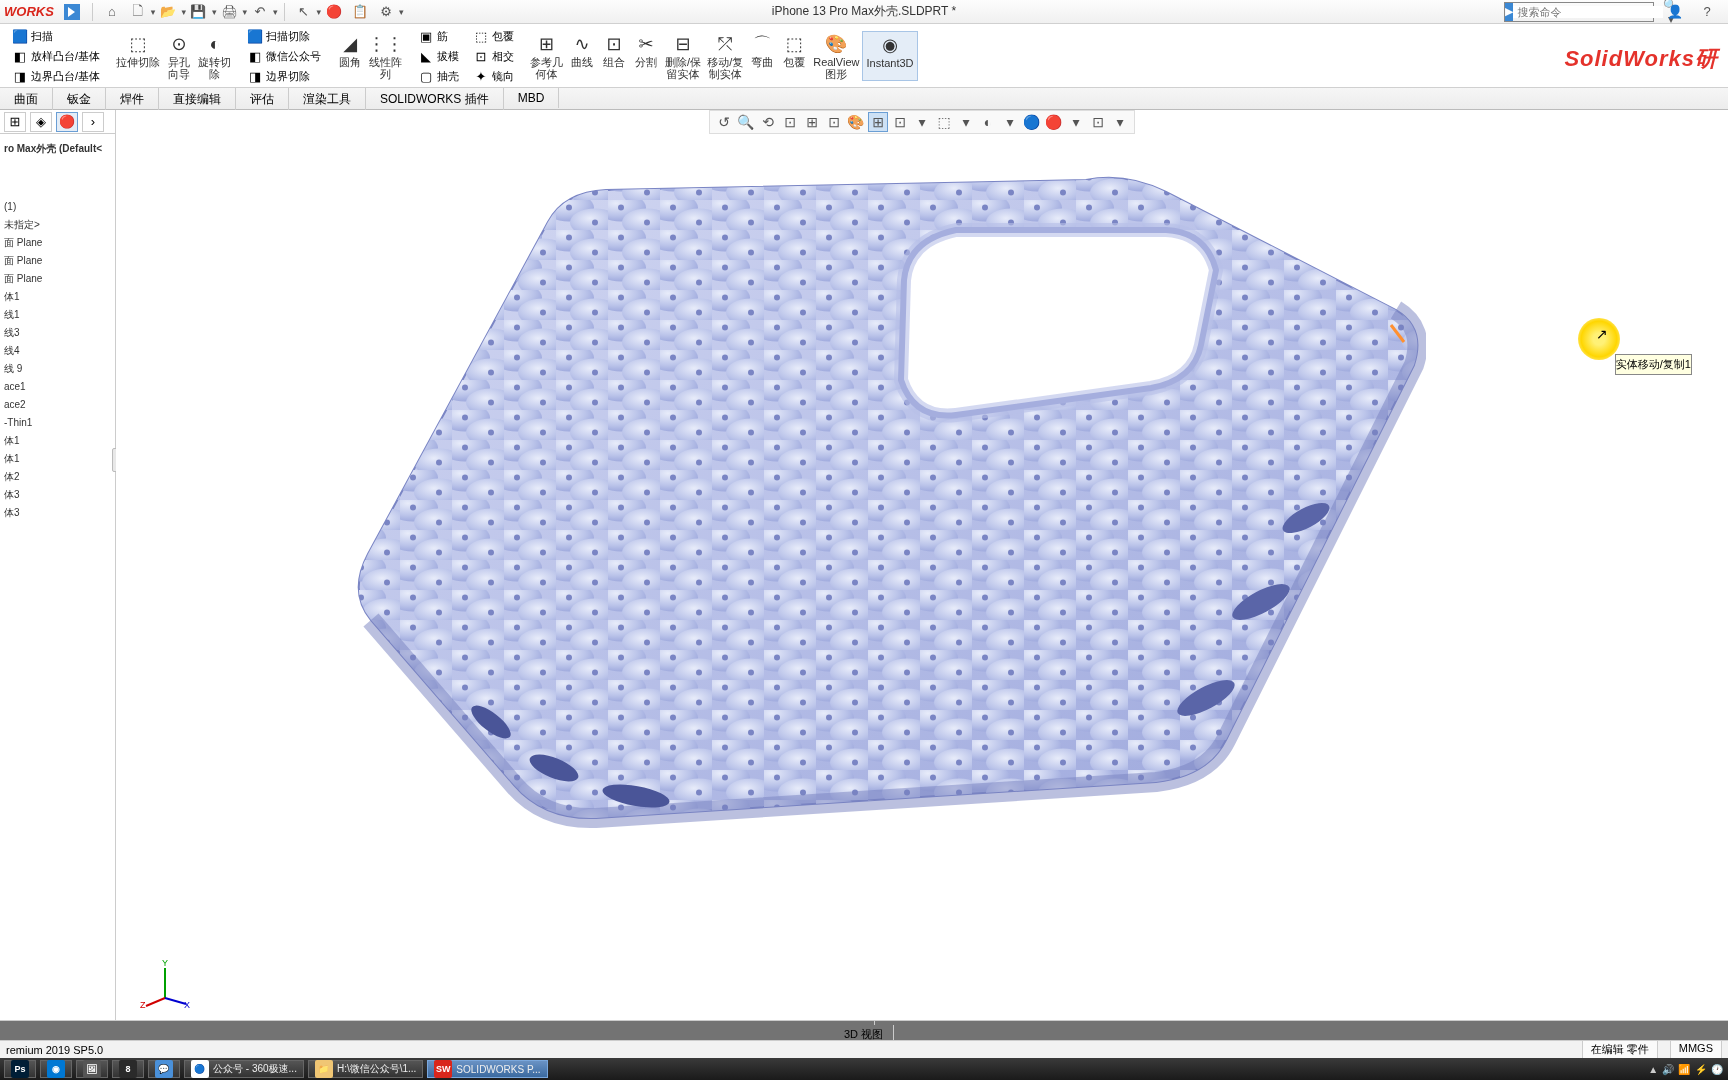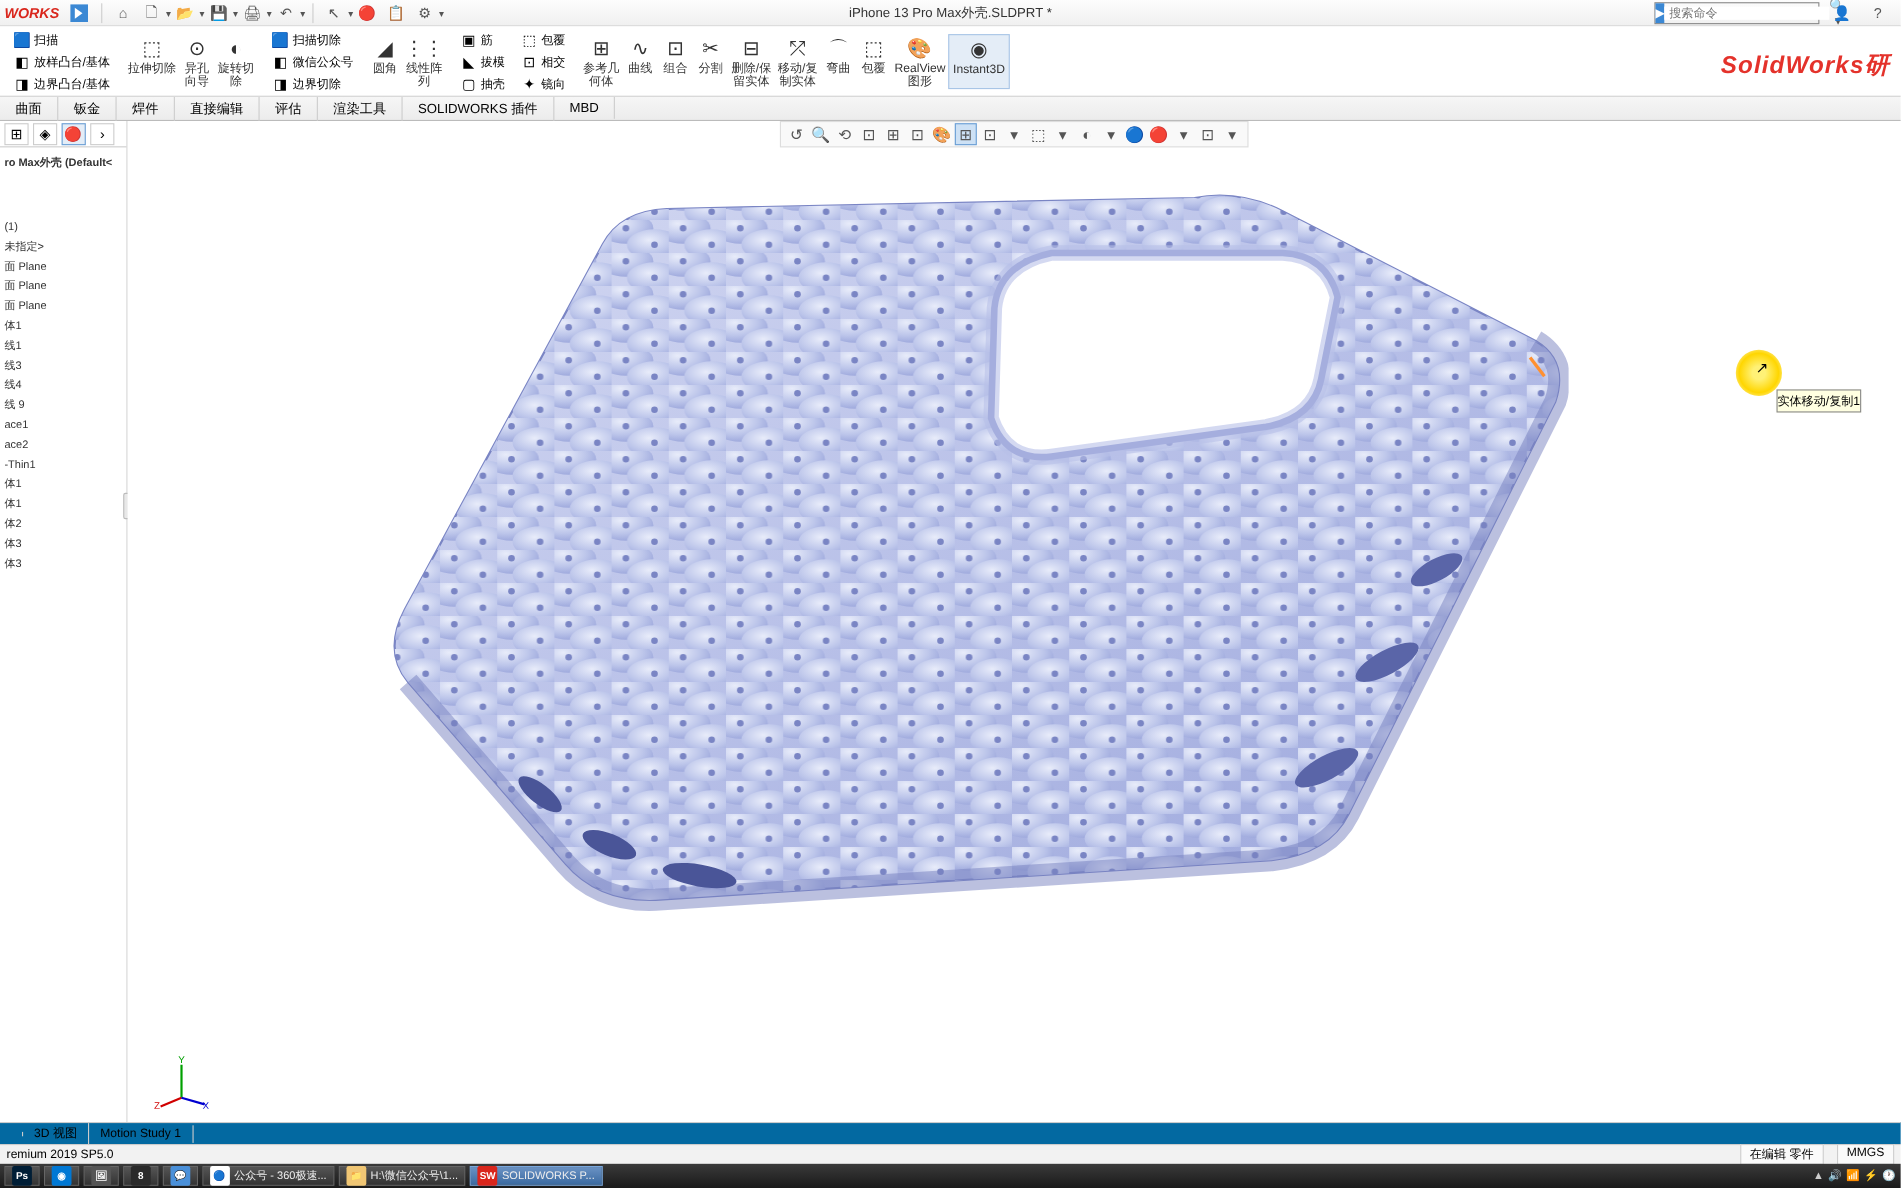--- a/index.html
+++ b/index.html
@@ -49,21 +49,21 @@
 
 .cursor-hl { position:absolute; right:108px; top:208px; width:42px; height:42px; border-radius:50%; background: radial-gradient(#fff176 20%, #ffd600 60%, rgba(255,214,0,0) 100%); z-index:20; }
 .cursor-hl::after { content:"↖"; position:absolute; left:18px; top:8px; font-size:14px; color:#000; transform:scaleX(-1); }
 .tooltip { position:absolute; right:36px; top:244px; background:#ffffe1; border:1px solid #888; padding:2px 0; font-size:11px; z-index:21; }
 
 .triad { position:absolute; left:24px; bottom:34px; width:50px; height:50px; }
 .orient { position:absolute; left:24px; bottom:6px; font-size:11px; }
 
 .panel-divider { position:absolute; left:112px; top:338px; width:8px; height:24px; background:#e8e8e8; border:1px solid #bbb; border-radius:2px; }
 
-.bottom-tabs { position: absolute; left:0; bottom: 40px; height: 20px; display:flex; align-items:center; gap:0; font-size:11px; background:#0369a1; border-top:1px solid #ccc; width:100%; }
+.bottom-tabs { position: absolute; left:0; bottom: 40px; height: 20px; display:flex; align-items:center; gap:0; font-size:11px; background:#737373; border-top:1px solid #ccc; width:100%;flex-direction:column; }
 .bottom-tabs .bt { padding:2px 10px; border-right:1px solid #ccc; cursor:pointer; }
 
 .status-bar { position:absolute; left:0; right:0; bottom:22px; height:18px; background:#f2f2f2; border-top:1px solid #ccc; display:flex; align-items:center; font-size:11px; padding:0 6px; }
 .status-bar .sr { margin-left:auto; display:flex; gap:12px; }
 .status-bar .sr span { border:1px solid #ccc; padding:1px 8px; background:#fafafa; }
 
 .taskbar { position:absolute; left:0; right:0; bottom:0; height:22px; background:linear-gradient(#3a3a3a,#1a1a1a); display:flex; align-items:center; padding:0 4px; gap:4px; }
 .task-item { height:18px; background:linear-gradient(#555,#333); border:1px solid #666; color:#eee; font-size:10px; display:flex; align-items:center; padding:0 6px; gap:4px; cursor:pointer; }
 .task-item.active { background:linear-gradient(#6a92c4,#3b6aa0); border-color:#7aa8dd; }
 .task-ic { width:18px; height:18px; display:flex; align-items:center; justify-content:center; border-radius:2px; }

